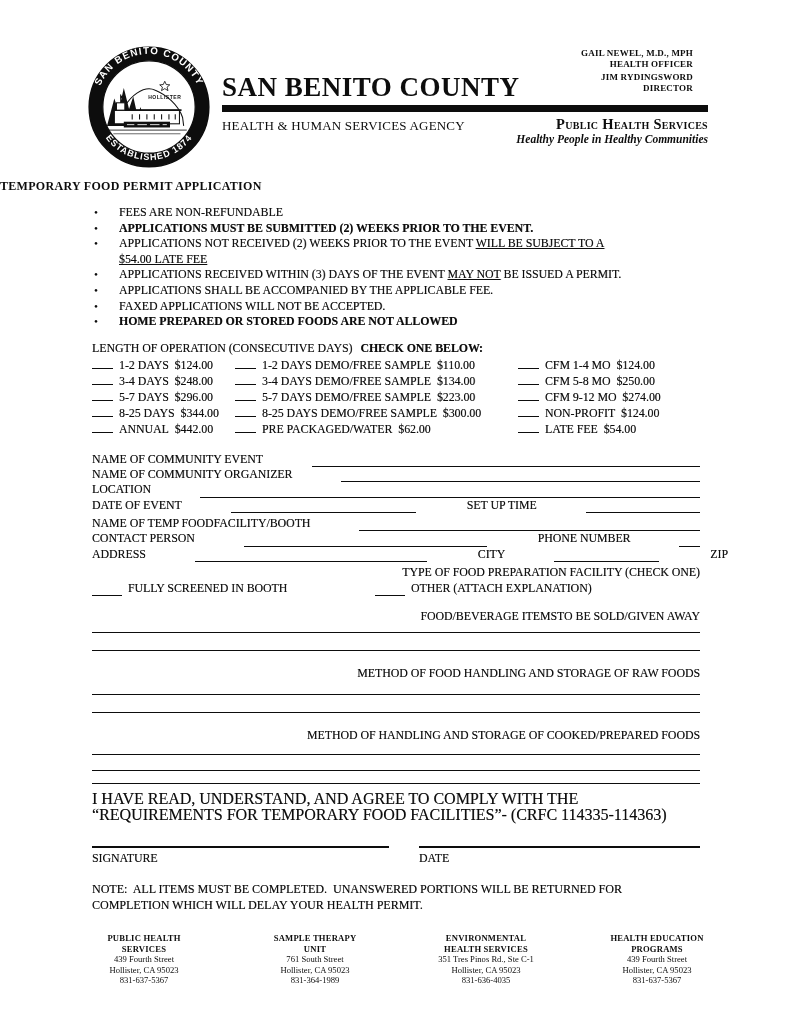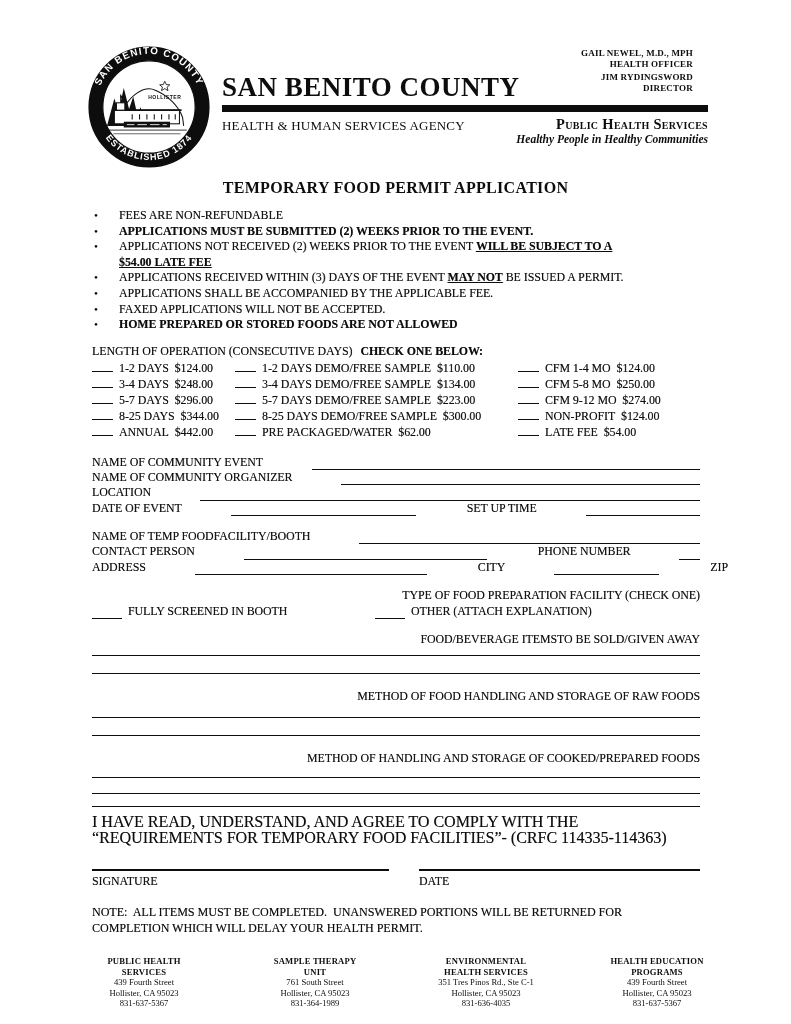--- a/index.html
+++ b/index.html
@@ -14,36 +14,36 @@
   .county-name { font-size:27px; font-weight:bold; letter-spacing:.5px; line-height:30px; }
   .rule { height:7px; background:#0d0d0d; margin-top:3px; }
   .masthead-row { display:flex; justify-content:space-between; align-items:flex-start; margin-top:4px; }
   .agency { font-size:13px; letter-spacing:.2px; padding-top:2px; }
   .phs { text-align:right; }
   .phs-name { font-variant:small-caps; font-weight:bold; font-size:14.5px; letter-spacing:.3px; line-height:16px; }
   .phs-tagline { font-style:italic; font-weight:bold; font-size:11.5px; line-height:14px; }
   .officials { position:absolute; right:98px; top:48px; text-align:right; font-weight:bold; font-size:9px; line-height:10.5px; letter-spacing:.2px; }
   .official-block + .official-block { margin-top:3px; }
   
-  .doc-title { text-align:center; font-weight:bold; font-size:16px; letter-spacing:.3px; margin-top:9px; }
+  .doc-title { font-weight:bold; font-size:12px; letter-spacing:.3px; margin-top:9px; }
   .content { padding:0 91px 0 92px; font-size:11.8px; text-shadow:.3px 0 0 rgba(0,0,0,.45); }
   .bullets { margin-top:11px; }
   .bullet-row { display:flex; line-height:15.6px; }
   .dot { flex:0 0 25px; padding-left:2px; font-size:11px; }
   .bullet-text { flex:1; }
   .seg-bold { font-weight:bold; }
-  .seg-bold-underline { font-weight:bold; text-decoration:underline; text-decoration-thickness:1.4px; }
+  .seg-bold-underline { font-weight:normal; text-decoration:underline; text-decoration-thickness:1.4px; }
   .fee-section { margin-top:11px; }
   .fee-heading { line-height:15px; white-space:nowrap; }
   .fee-check { font-weight:bold; margin-left:8px; }
   .fee-grid { display:grid; grid-template-columns:143px 283px 1fr; line-height:15px; white-space:nowrap; margin-top:1px; }
   .blank { display:inline-block; width:21px; height:11px; border-bottom:1.4px solid #0d0d0d; margin-right:6px; }
   .blank-wide { width:30px; }
   .field-block { margin-top:15px; }
-  .field-block.tight { margin-top:13px; }
+  .field-block.tight { margin-top:3px; }
   .field-row { display:flex; align-items:flex-end; line-height:15.3px; white-space:nowrap;gap:44px; }
   .lbl { flex:0 0 auto; }
   .fill { flex:1 1 auto; border-bottom:1.4px solid #0d0d0d; height:12px; margin-left:5px; }
   .fill.fx185 { flex:0 0 185px; }
   .fill.fx243 { flex:0 0 243px; }
   .fill.fx232 { flex:0 0 232px; }
   .fill.fx105 { flex:0 0 105px; }
   .lbl.gap { margin-left:7px; }
   .check-row { display:flex; line-height:15.3px; margin-top:1px; }
   .check-opt { display:flex; align-items:flex-end; }

